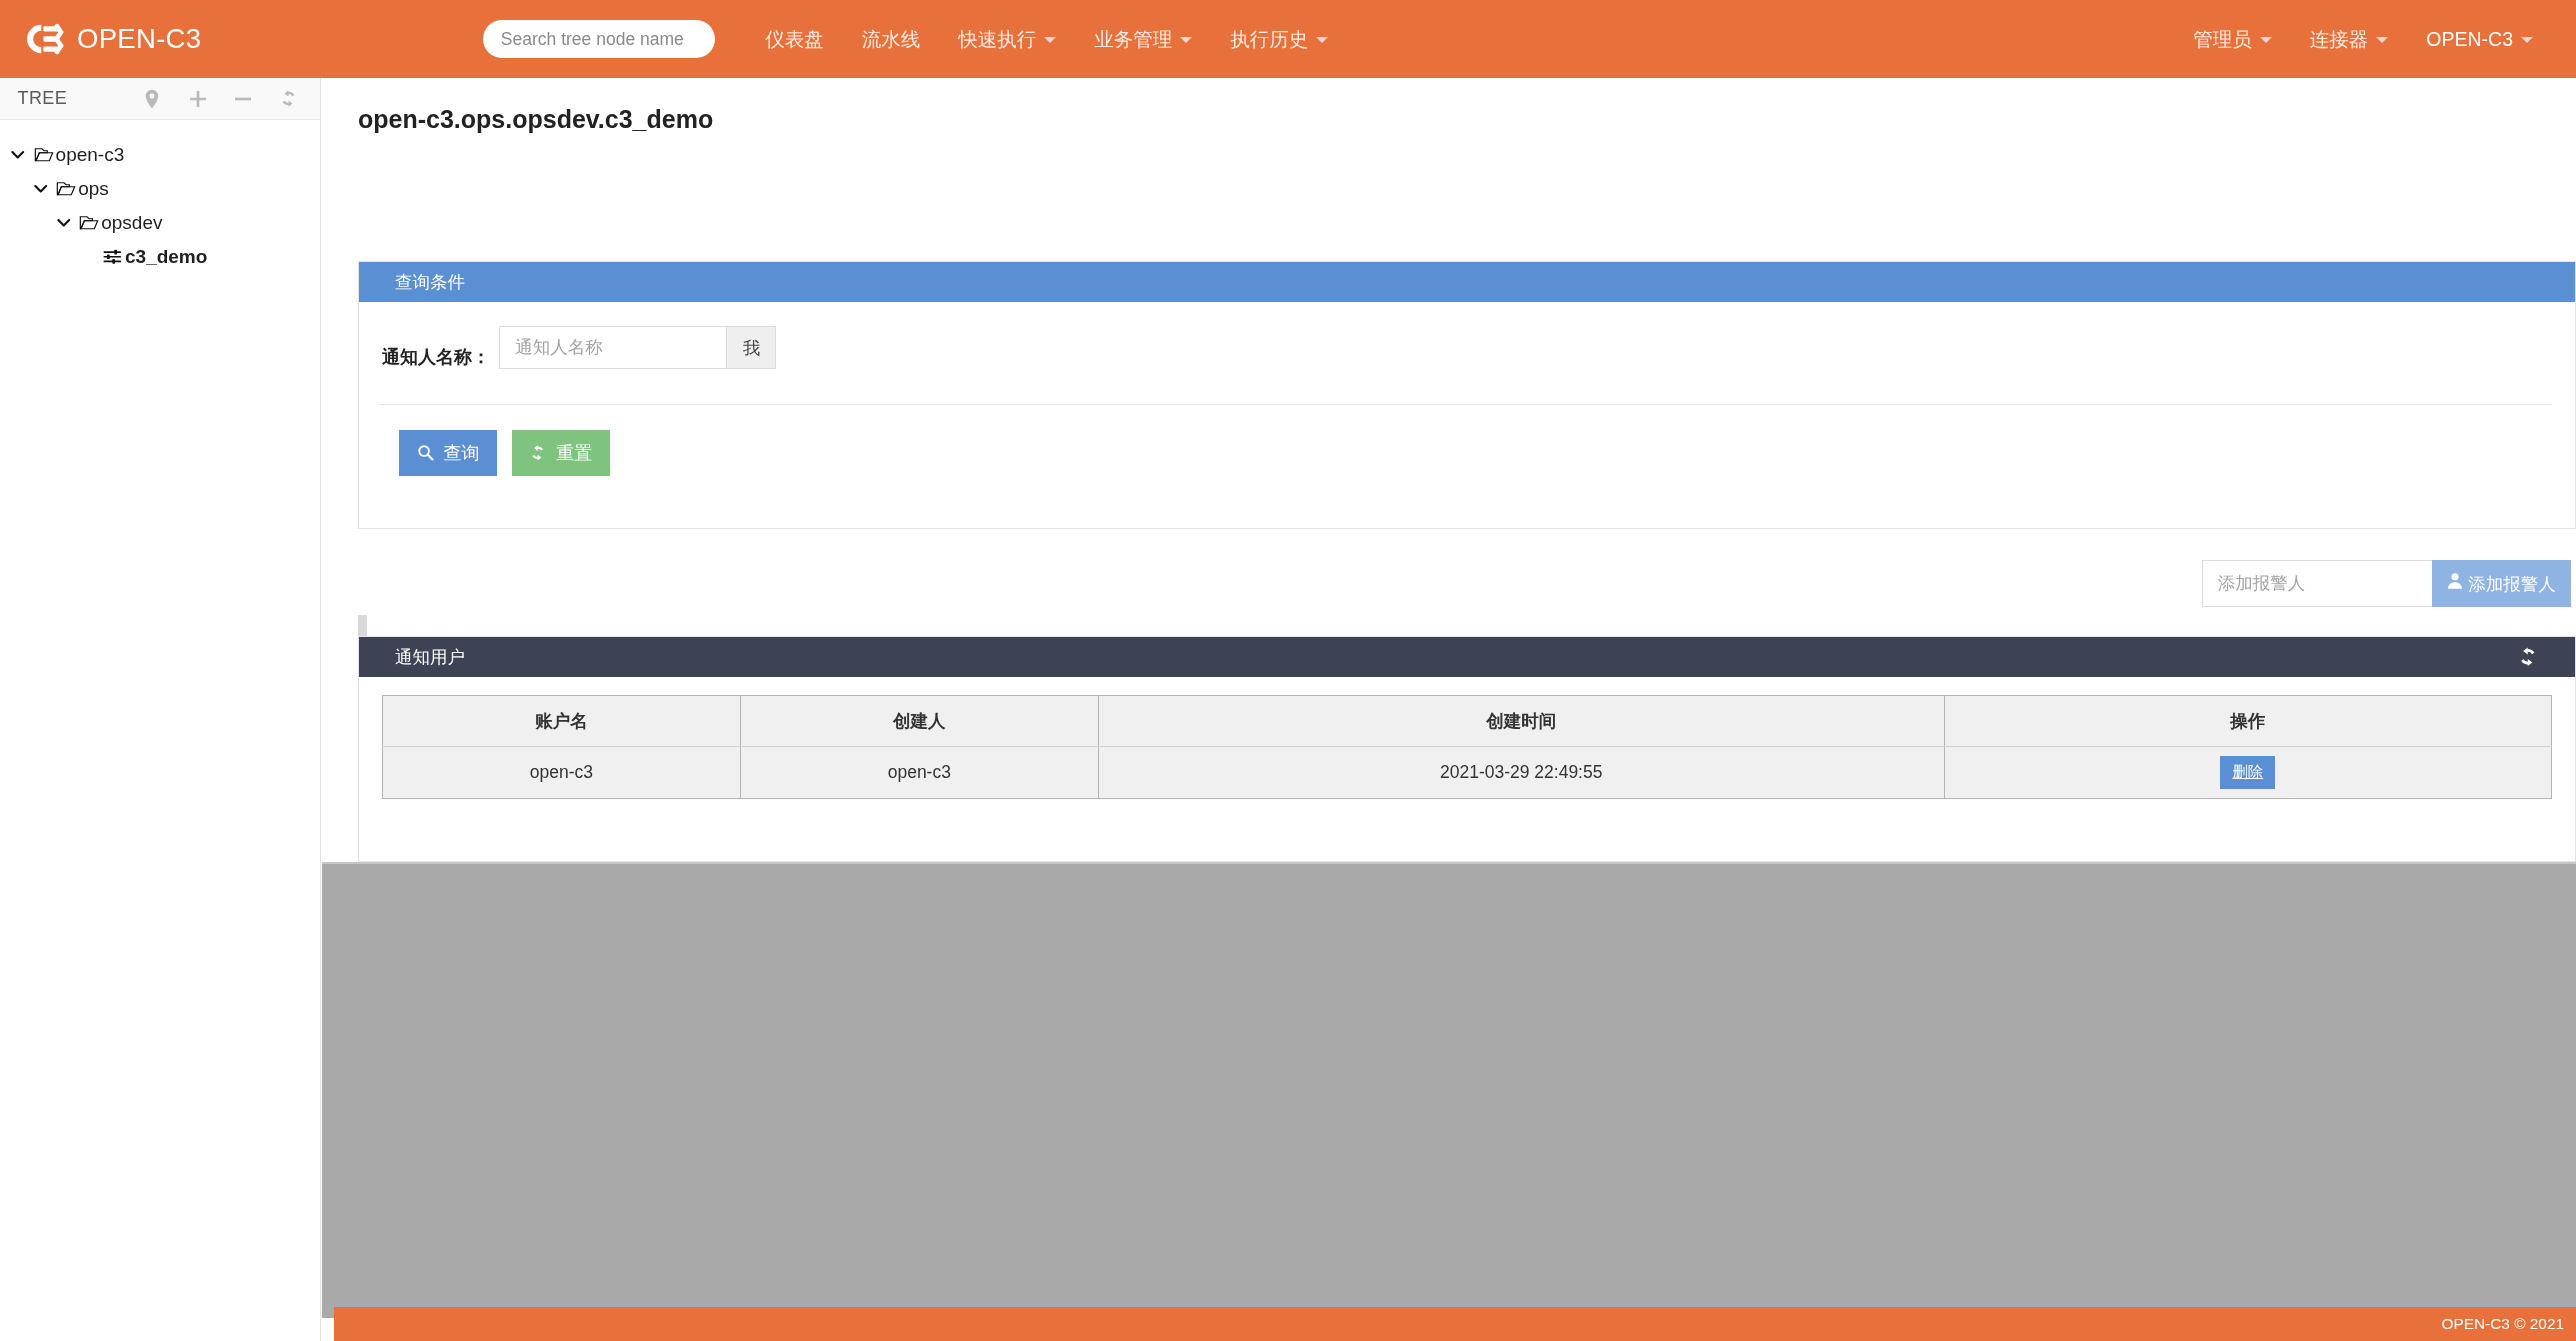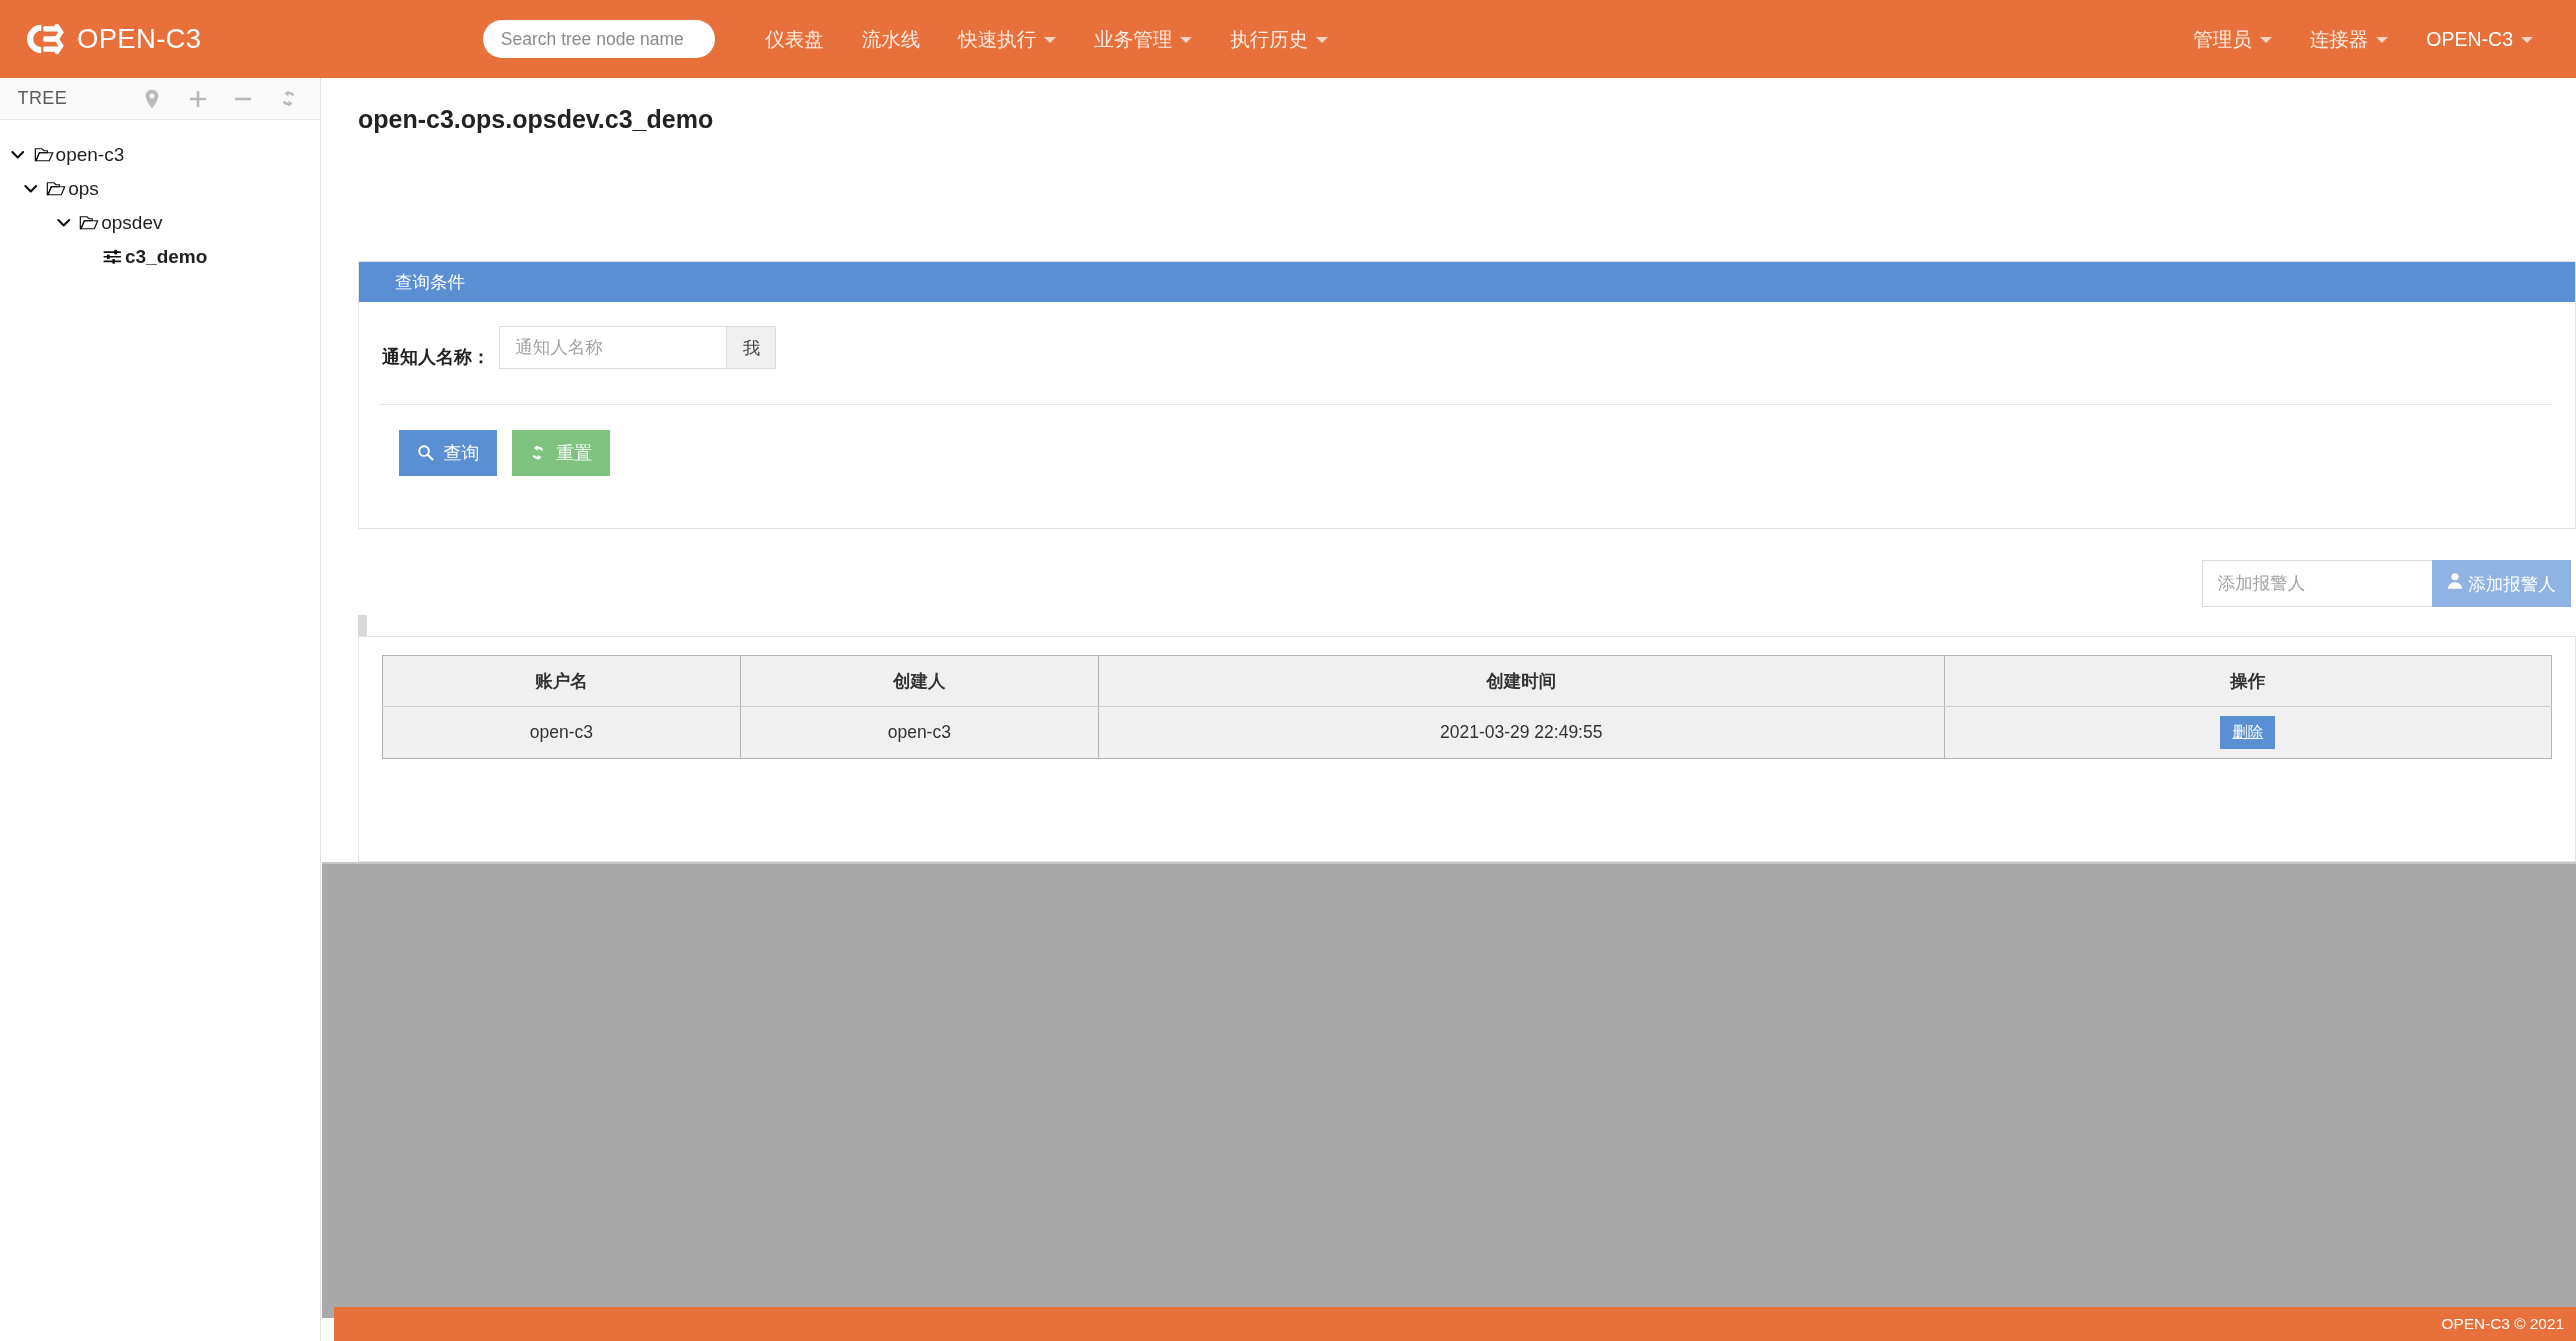--- a/index.html
+++ b/index.html
@@ -84,21 +84,21 @@
   .tree-body { padding-top: 17.5px; }
   .tree-node {
     display: flex; align-items: center;
     height: 34px; cursor: pointer;
     font-size: 19px; color: #1f1f1f;
     white-space: nowrap;
   }
   .tw-caret { width: 17.5px; height: 17.5px; flex: 0 0 auto; margin-right: 6.7px; }
   .tw-icon { width: 20px; height: 17.5px; flex: 0 0 auto; margin-right: 2px; }
   .lvl0 { padding-left: 9.4px; }
-  .lvl1 { padding-left: 22px; }
+  .lvl1 { padding-left: 32px; }
   .lvl2 { padding-left: 55px; }
   .lvl3 { padding-left: 103px; }
   .tree-leaf-label { font-weight: bold; }
 
   
   .main {
     position: absolute; top: 78px; left: 322px;
     width: 2254px; height: 1263px;
     background: #ffffff;
     overflow: hidden;
@@ -451,20 +451,30 @@
               <path d="M1.5 25c0-5.8 4.7-9.6 10.5-9.6S22.5 19.2 22.5 25z" fill="#ffffff"></path>
             </svg>
         </span>
         <span>添加报警人</span>
       </button>
     </div>
 
     <div class="mini-handle"></div>
 
     <div class="panel" id="notify-panel">
+      <div class="panel-head dark">
+        <span>通知用户</span>
+        <div class="panel-head-tools">
+          <span class="tree-tool">
+            <svg width="21.5" height="21.5" viewBox="0 0 28 28">
+                <path d="M14 4a10 10 0 0 1 8.6 4.9l-3 1.7A6.5 6.5 0 0 0 14 7.5V11L8 6.5 14 2zM14 24a10 10 0 0 1-8.6-4.9l3-1.7A6.5 6.5 0 0 0 14 20.5V17l6 4.5L14 26z" fill="#ffffff"></path>
+              </svg>
+          </span>
+        </div>
+      </div>
       <div class="tbl-wrap">
         <table class="grid">
           <thead>
             <tr>
               <th style="width:16.5%">账户名</th>
               <th style="width:16.5%">创建人</th>
               <th style="width:39%">创建时间</th>
               <th style="width:28%">操作</th>
             </tr>
           </thead>

